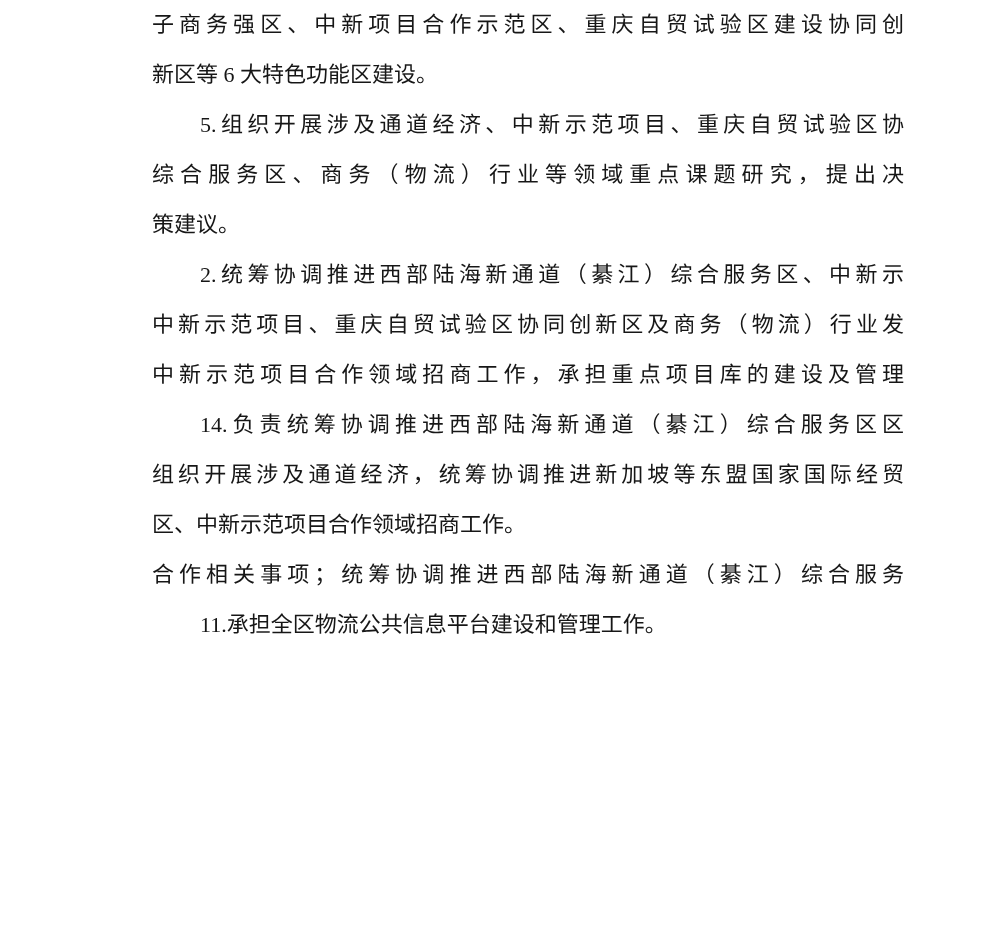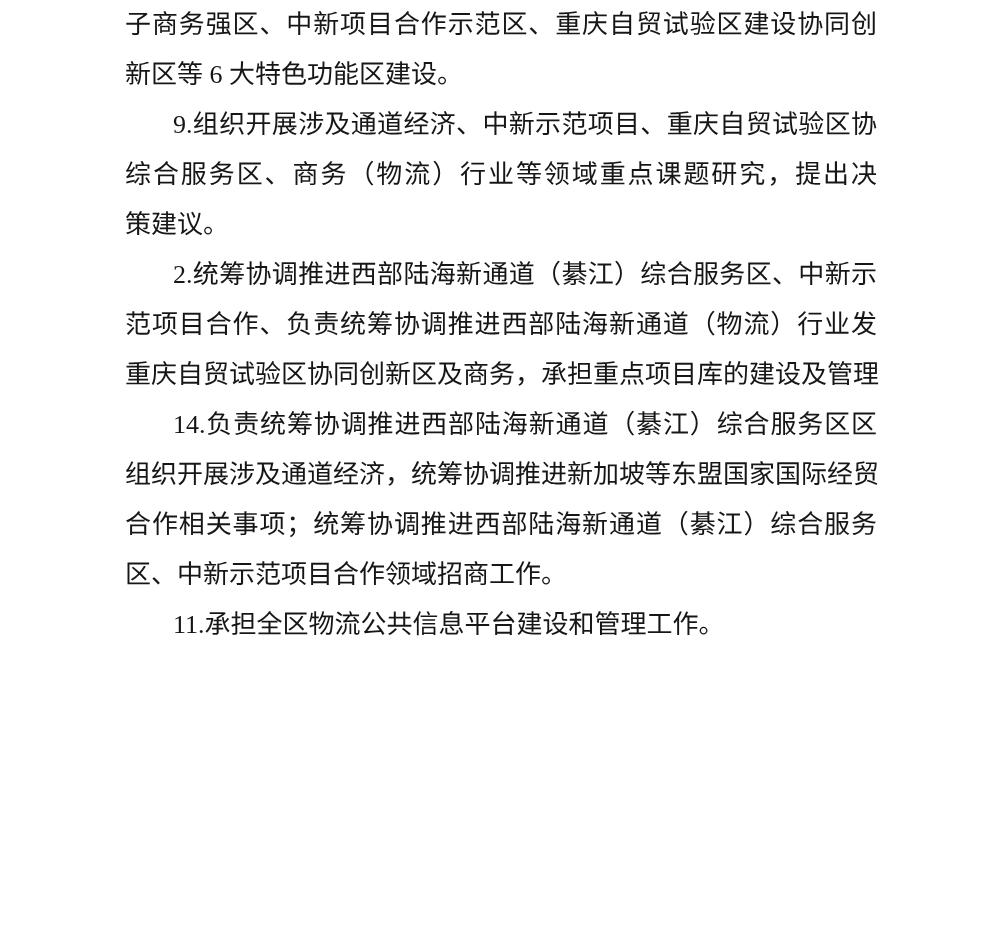--- a/index.html
+++ b/index.html
@@ -21,24 +21,25 @@
     left: 125px;
     top: 0;
     width: 752px;
   }
   .para { margin: 0; padding: 0; }
   .ln {
     box-sizing: border-box;
     width: 752px;
     height: 50px;
     line-height: 50px;
-    font-size: 26px;
+    font-size: 22px;
     white-space: nowrap;
     overflow: visible;
     text-align: justify;
+    margin-left: 27px;
   }
   
   .jf {
     text-align: justify;
     text-align-last: justify;
     text-justify: inter-character;
   }
   
   .pe {
     text-align: left;
@@ -52,37 +53,37 @@
 
 <div class="page">
   <div class="text-block">
 
     <div class="para">
       <div class="ln jf">子商务强区、中新项目合作示范区、重庆自贸试验区建设协同创</div>
       <div class="ln pe">新区等 6 大特色功能区建设。</div>
     </div>
 
     <div class="para">
-      <div class="ln jf ind">9.组织开展涉及通道经济、中新示范项目、重庆自贸试验区协</div>
+      <div class="ln jf ind">5.组织开展涉及通道经济、中新示范项目、重庆自贸试验区协</div>
       <div class="ln jf">综合服务区、商务（物流）行业等领域重点课题研究，提出决</div>
       <div class="ln pe">策建议。</div>
     </div>
 
 
     <div class="para">
       <div class="ln jf ind">2.统筹协调推进西部陆海新通道（綦江）综合服务区、中新示</div>
-      <div class="ln jf">范项目合作、负责统筹协调推进西部陆海新通道（物流）行业发</div>
-      <div class="ln jf">重庆自贸试验区协同创新区及商务，承担重点项目库的建设及管理</div>
+      <div class="ln jf">中新示范项目、重庆自贸试验区协同创新区及商务（物流）行业发</div>
+      <div class="ln jf">中新示范项目合作领域招商工作，承担重点项目库的建设及管理</div>
     </div>
 
     <div class="para">
       <div class="ln jf ind">14.负责统筹协调推进西部陆海新通道（綦江）综合服务区区</div>
       <div class="ln jf">组织开展涉及通道经济，统筹协调推进新加坡等东盟国家国际经贸</div>
+      <div class="ln pe">区、中新示范项目合作领域招商工作。</div>
       <div class="ln jf">合作相关事项；统筹协调推进西部陆海新通道（綦江）综合服务</div>
-      <div class="ln pe">区、中新示范项目合作领域招商工作。</div>
     </div>
 
     <div class="para">
       <div class="ln pe ind">11.承担全区物流公共信息平台建设和管理工作。</div>
     </div>
 
   </div>
 </div>
 
 </body></html>

